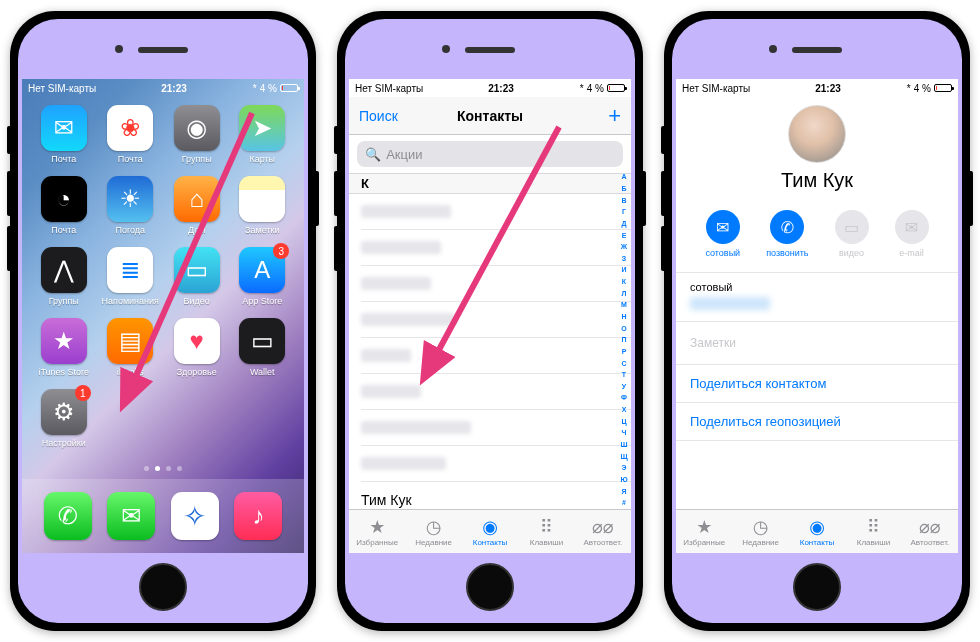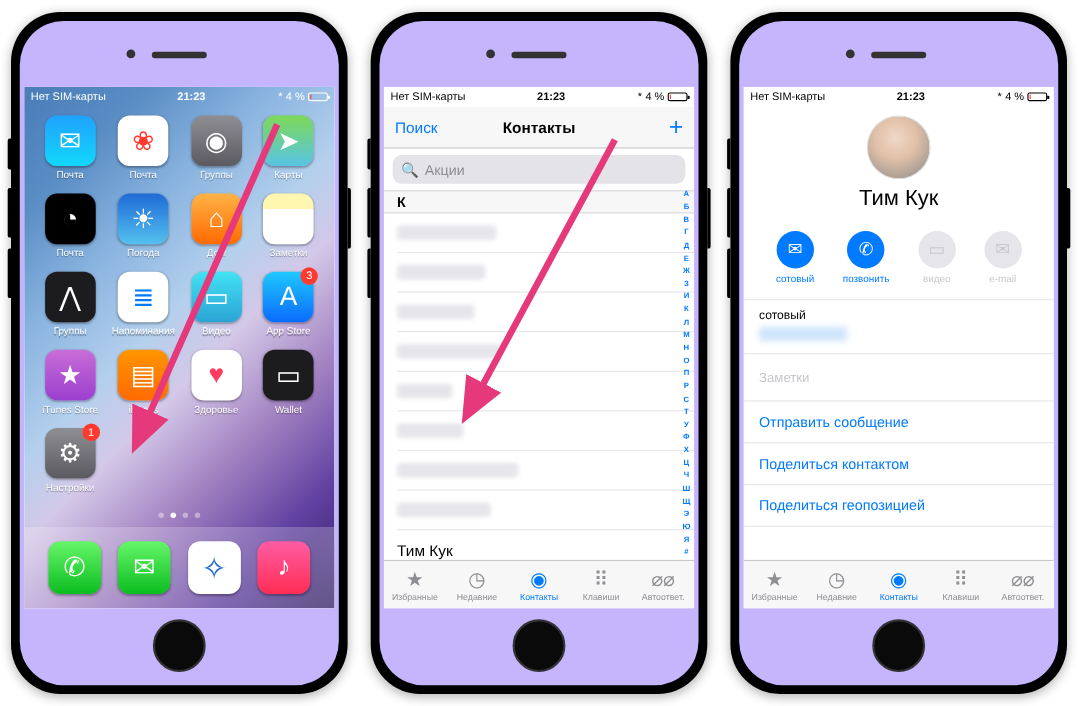--- a/index.html
+++ b/index.html
@@ -344,21 +344,20 @@
             <span>e-mail</span>
           </div>
       </div>
       <div class="field-row">
         <span class="field-label">сотовый</span>
         <span class="field-val-blur"></span>
       </div>
       <div class="field-row" style="color:#c7c7cc;padding:14px">
         <span>Заметки</span>
       </div>
-      <div class="link-row">Отправить сообщение</div>
       <div class="link-row">Поделиться контактом</div>
       <div class="link-row">Поделиться геопозицией</div>
 
       <div class="tabbar">
         <div class="tab-item">
             <span class="tab-icon">★</span>
             <span>Избранные</span>
           </div>
         <div class="tab-item">
             <span class="tab-icon">◷</span>

